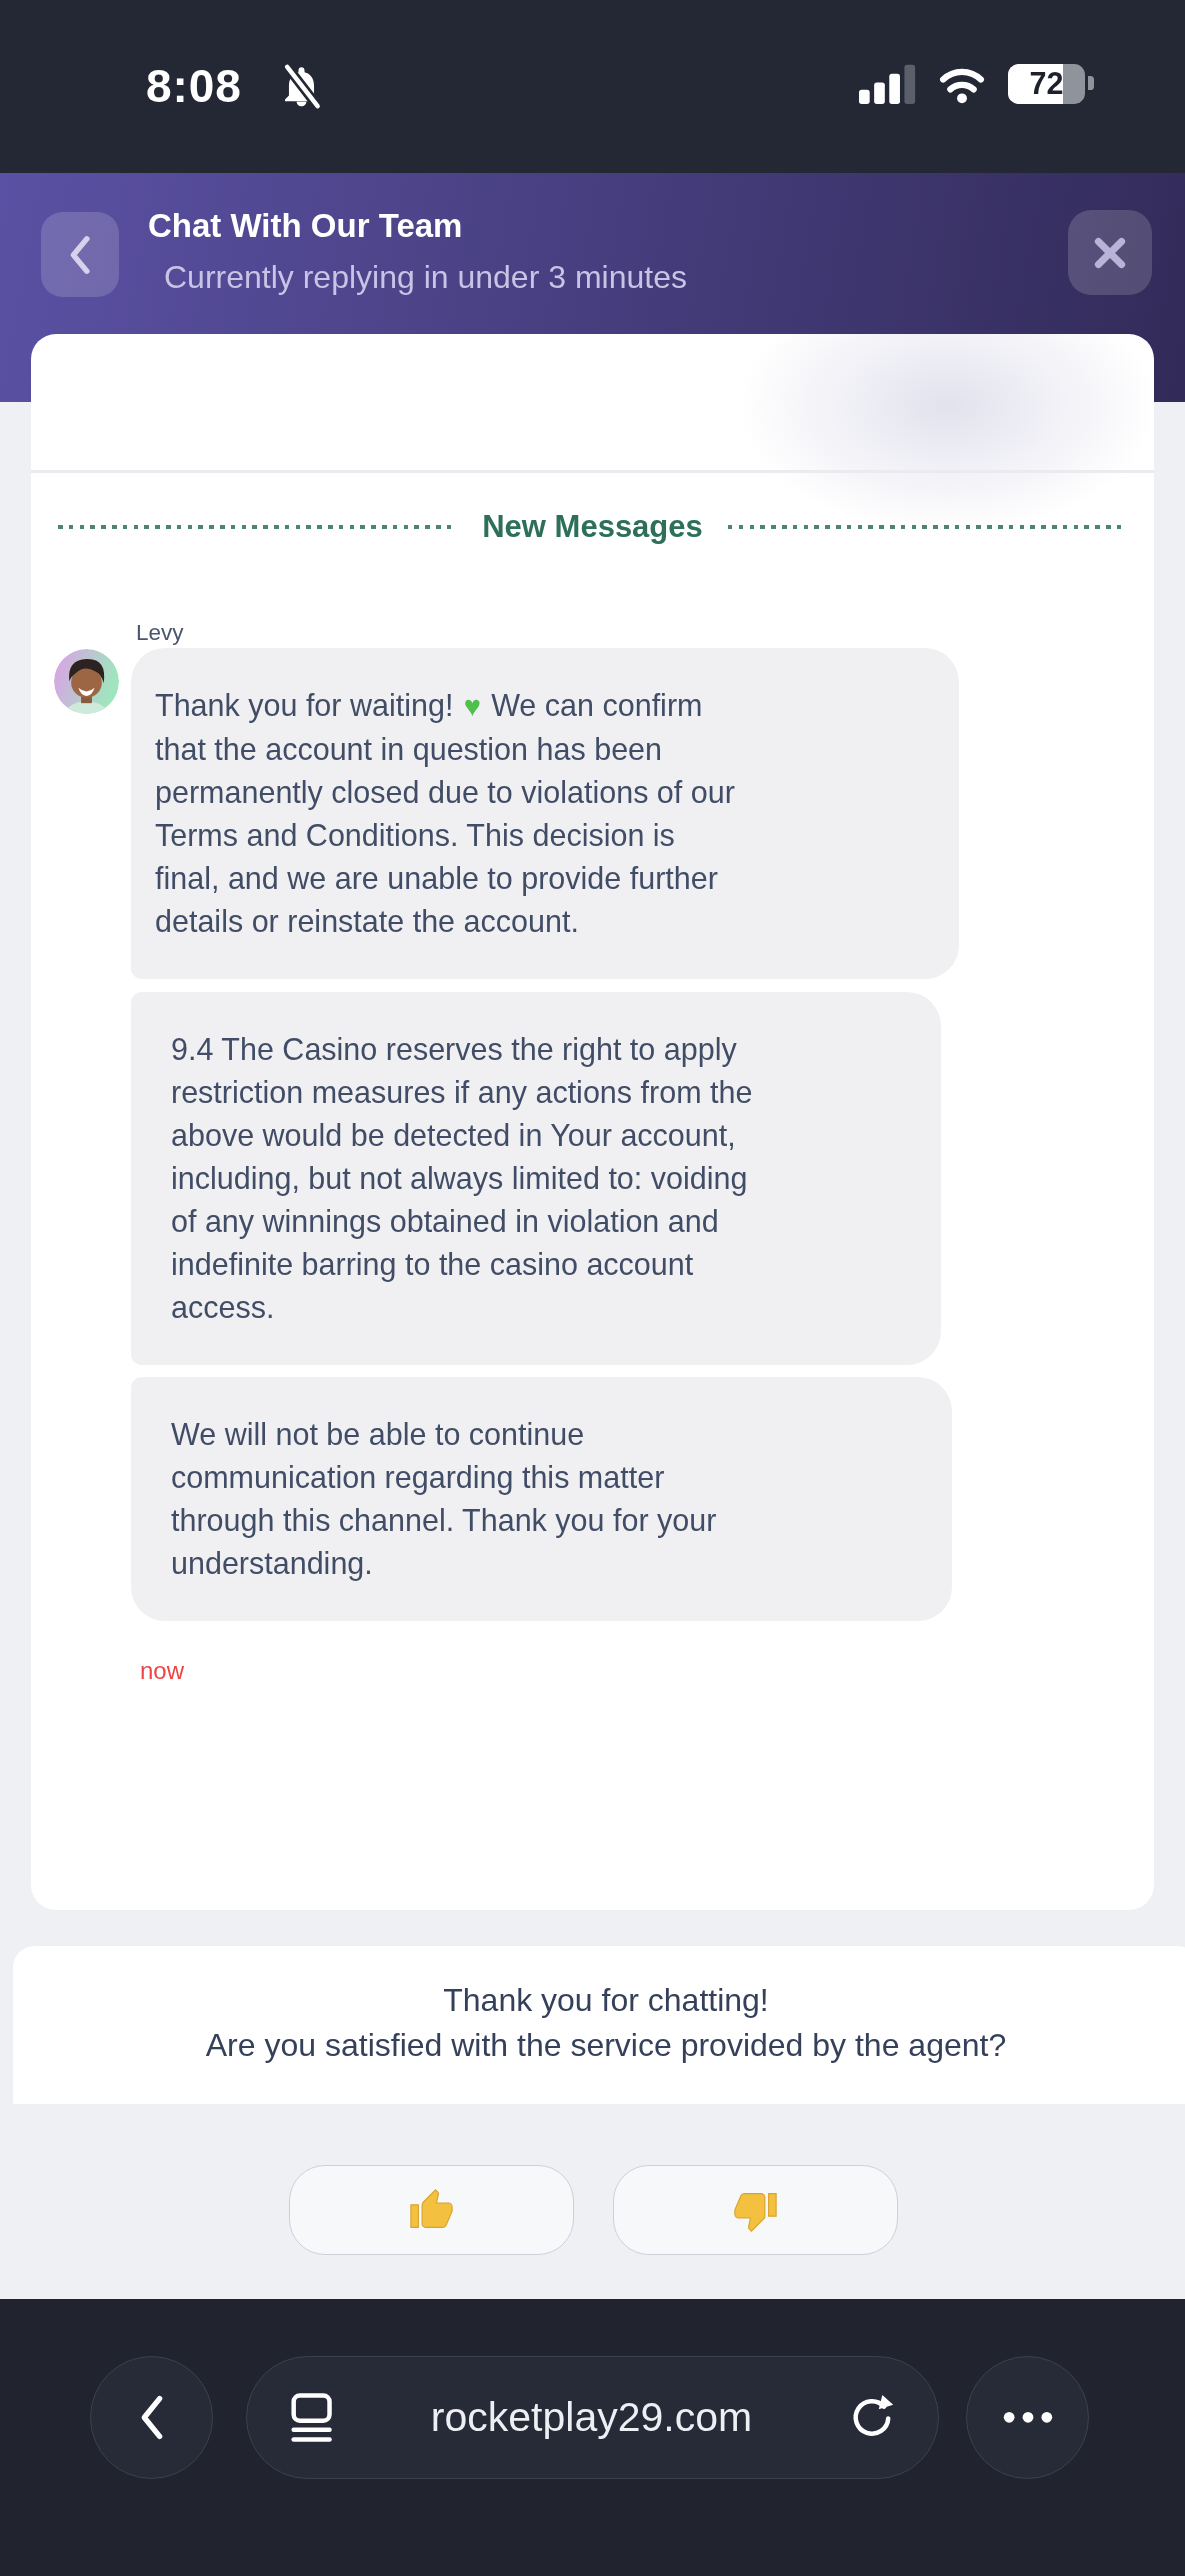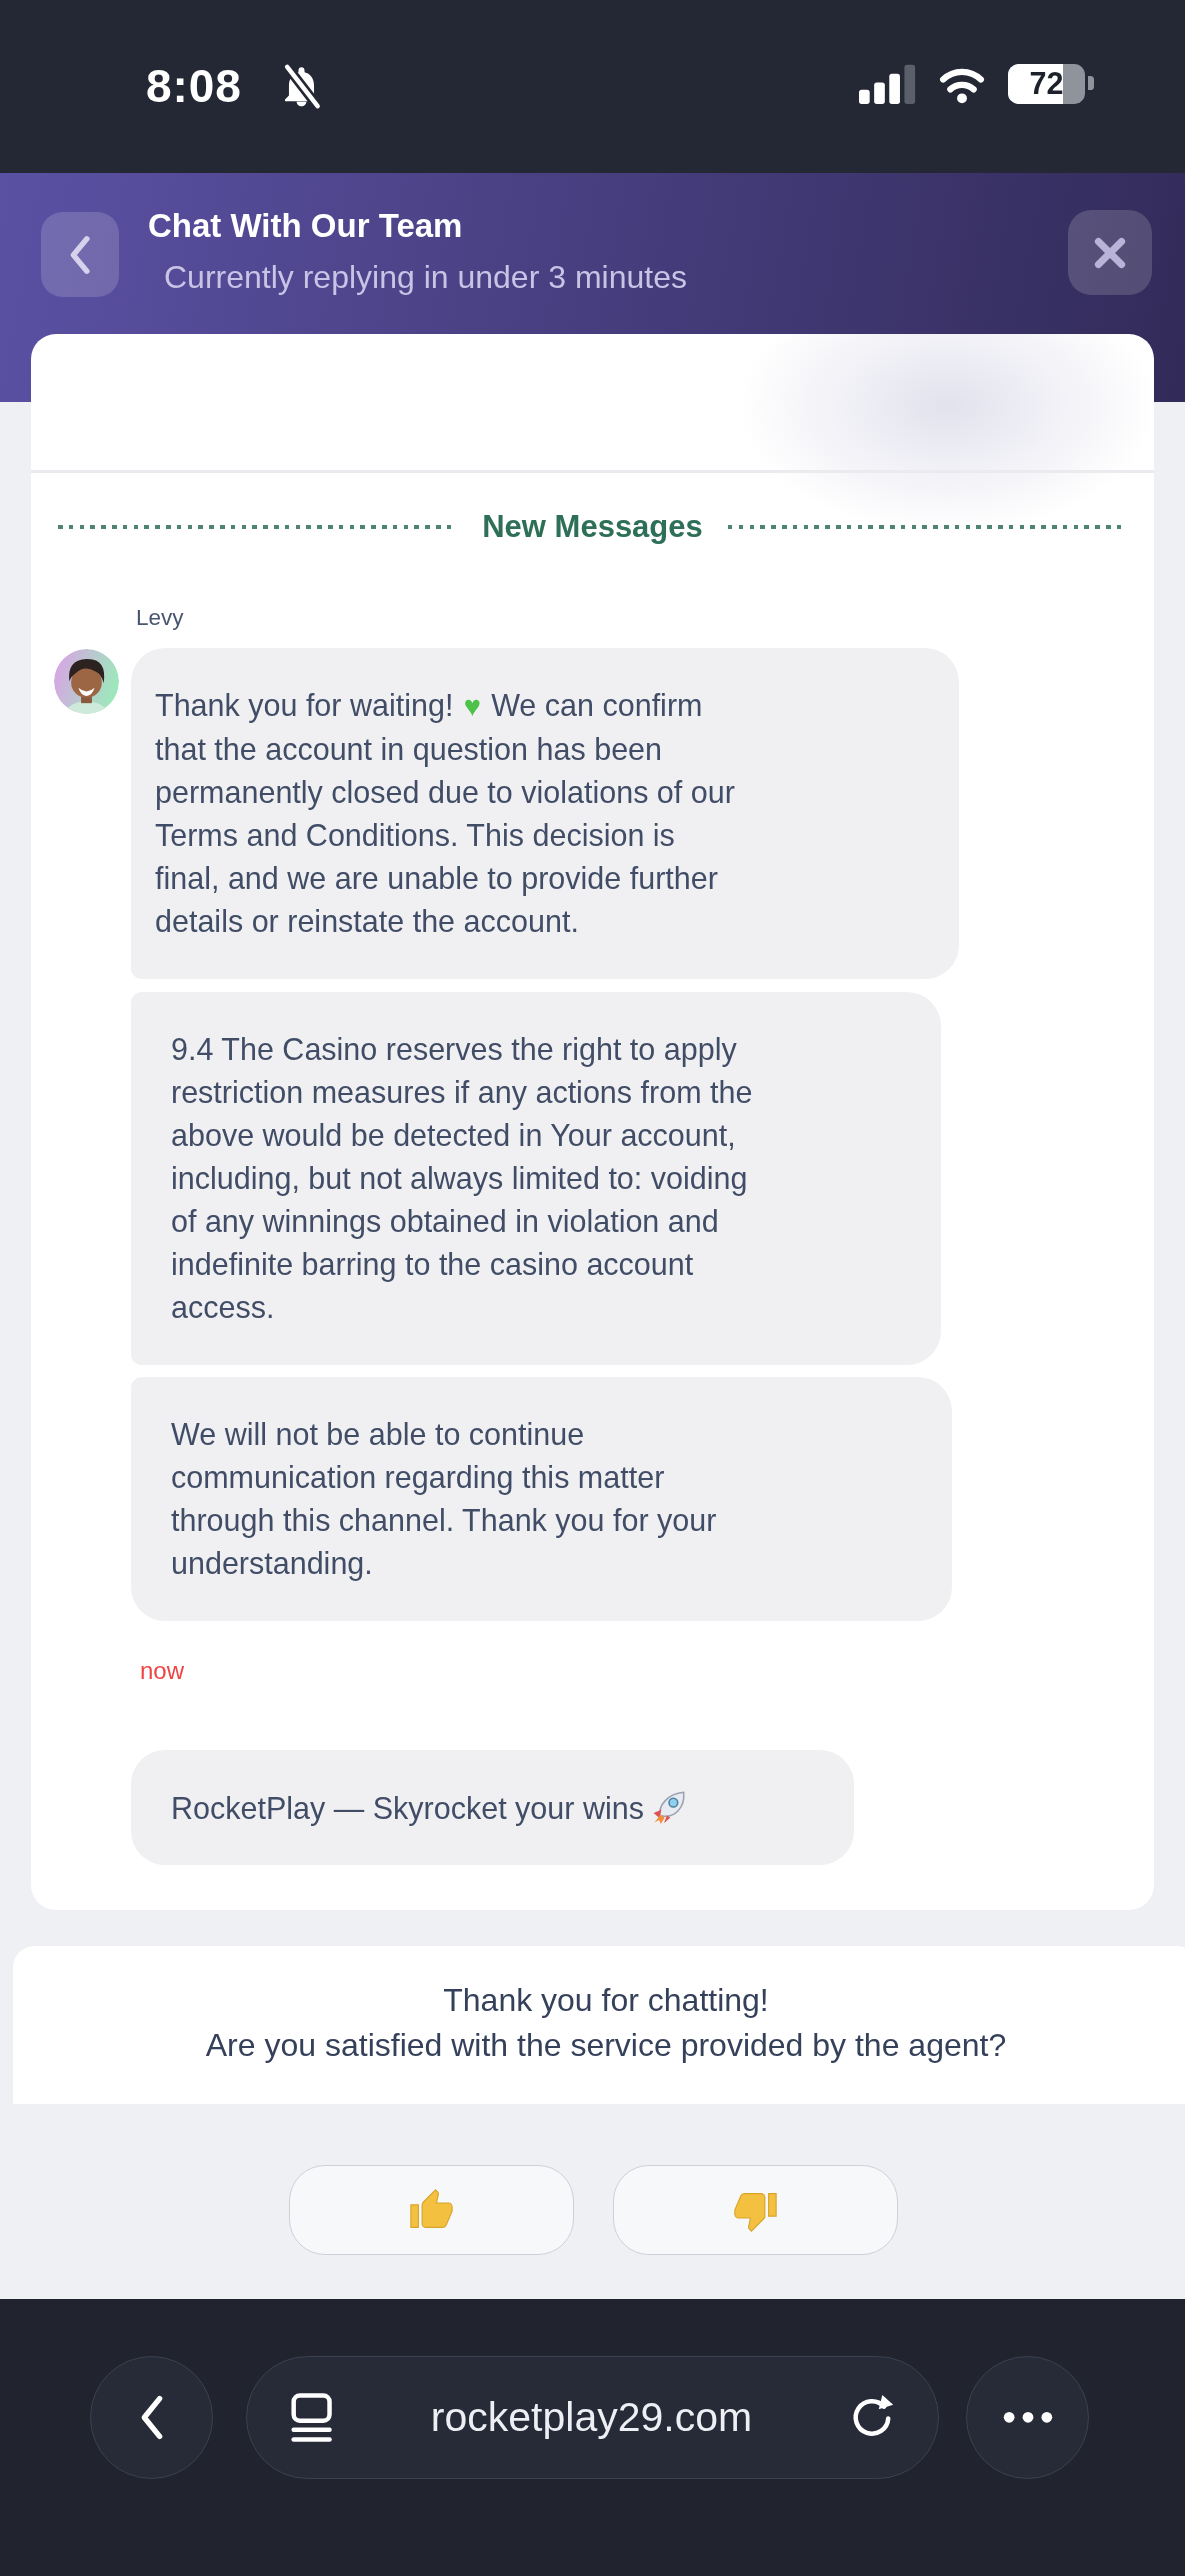--- a/index.html
+++ b/index.html
@@ -40,21 +40,21 @@
 
   
   .card{position:absolute;left:31px;top:334px;width:1123px;height:1576px;background:#fff;border-radius:25px;overflow:hidden;}
   .card-glow{position:absolute;right:-72px;top:-99px;width:557px;height:341px;border-radius:50%;
     background:radial-gradient(closest-side,#e2e2ee 0%,rgba(255,255,255,0) 75%);}
   .card-divider{position:absolute;left:0;top:136px;width:100%;height:2.7px;background:#e9ebef;}
   .new-messages{position:absolute;left:27px;right:27px;top:173px;height:40px;display:flex;align-items:center;gap:25px;}
   .nm-line{flex:1;height:4.5px;background:repeating-linear-gradient(90deg,var(--accent-green) 0 4.5px,transparent 4.5px 10.8px);opacity:.85;}
   .nm-label{font-size:31px;font-weight:bold;color:var(--accent-green);white-space:nowrap;}
 
-  .agent-name{position:absolute;left:105px;top:271px;font-size:22.5px;color:#4a5670;}
+  .agent-name{position:absolute;left:105px;top:286px;font-size:22.5px;color:#4a5670;}
   .avatar{position:absolute;left:22.5px;top:315px;width:65px;height:65px;border-radius:50%;overflow:hidden;}
 
   .msg-col{position:absolute;left:100px;top:314px;display:flex;flex-direction:column;align-items:flex-start;gap:12.6px;}
   .bubble{background:var(--bubble-bg);color:var(--bubble-text);font-size:30.5px;line-height:43px;
     padding:36px 40px;white-space:pre-line;border-radius:34px;}
   .bubble.b1{width:828px;border-radius:34px 34px 34px 10.8px;padding-left:24px;}
   .bubble.b2{width:810px;border-radius:10.8px 34px 34px 10.8px;}
   .bubble.b3{width:821px;border-radius:10.8px 34px 34px 34px;}
   .bubble.tagline{width:723px;margin-top:52px;border-radius:34px;}
   .timestamp{margin-top:23.4px;margin-left:9px;font-size:24px;color:#ef4444;}
@@ -176,27 +176,20 @@
 above would be detected in Your account,
 including, but not always limited to: voiding
 of any winnings obtained in violation and
 indefinite barring to the casino account
 access.</div>
       <div class="bubble b3">We will not be able to continue
 communication regarding this matter
 through this channel. Thank you for your
 understanding.</div>
       <div class="timestamp">now</div>
-      <div class="bubble tagline">RocketPlay — Skyrocket your wins <svg class="em-rocket" viewBox="0 0 48 48">
-            <path d="M10 38 C8 24 20 10 40 8 C42 28 28 40 14 38 Z" fill="#e8ecf2" stroke="#9aa2b1" stroke-width="2"></path>
-            <circle cx="27" cy="21" r="5.5" fill="#8fd0ef" stroke="#4f7f9f" stroke-width="2"></circle>
-            <path d="M12 30 L2 34 L9 40 Z" fill="#e05252"></path>
-            <path d="M19 37 L15 47 L23 40 Z" fill="#e05252"></path>
-            <path d="M11 36 L3 46 L9 43 L11 48 L16 40 Z" fill="#f2903a"></path>
-          </svg></div>
     </div>
   </div>
 
   <div class="feedback-panel">
     <div>Thank you for chatting!</div>
     <div>Are you satisfied with the service provided by the agent?</div>
   </div>
 
   <div class="rate-row">
     <button class="rate-btn">

